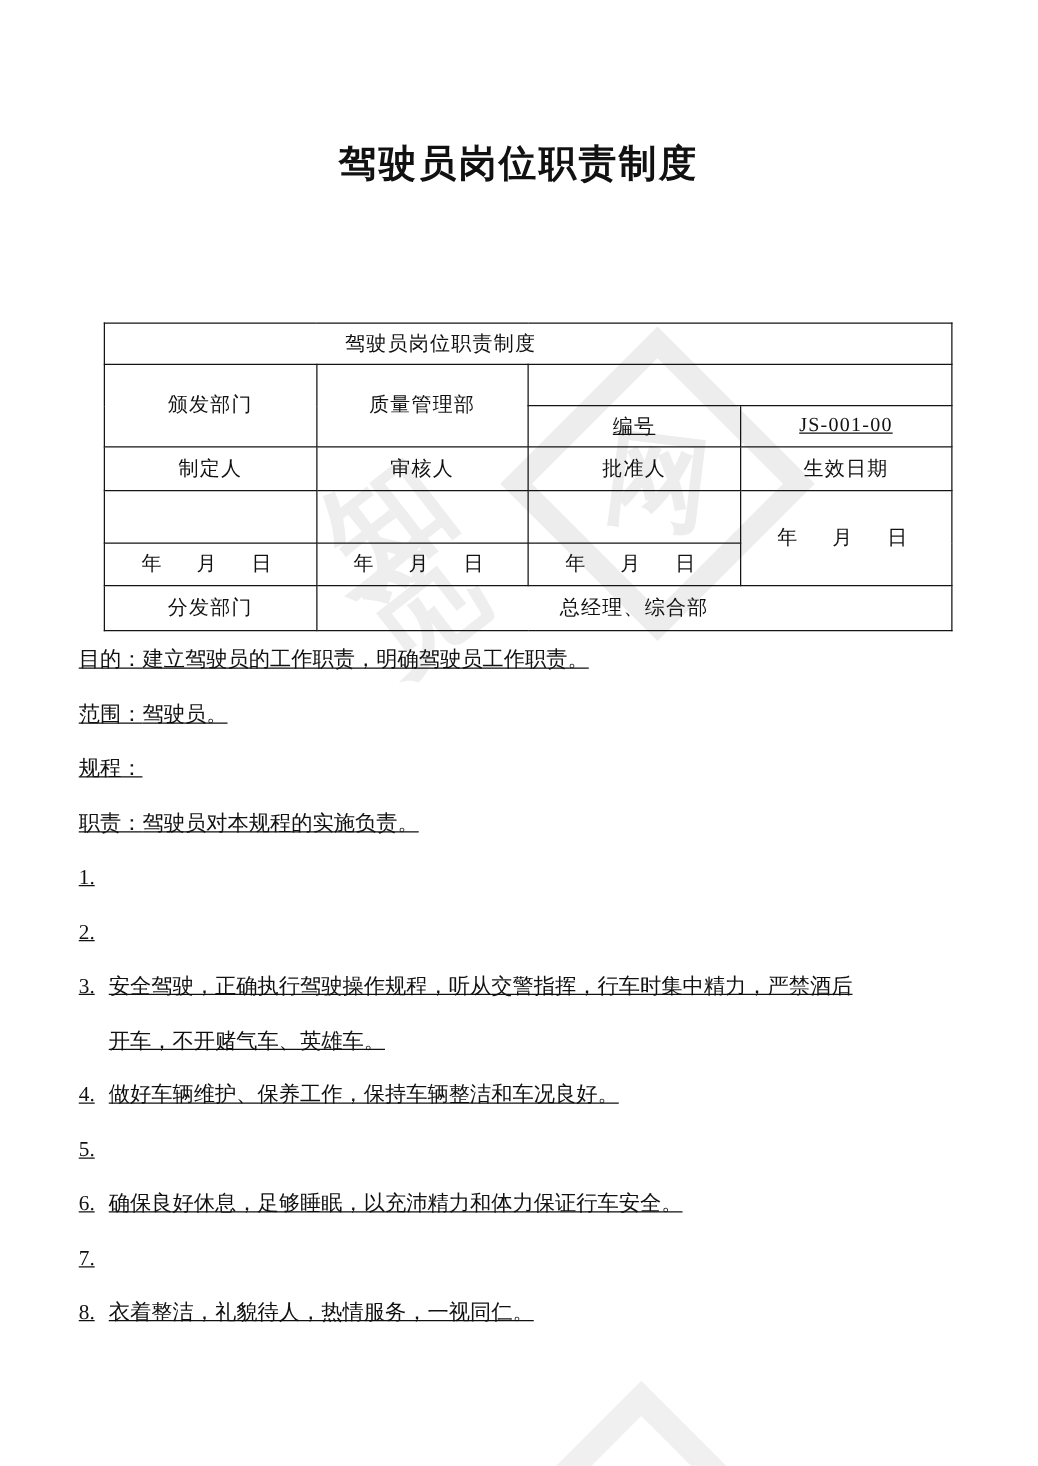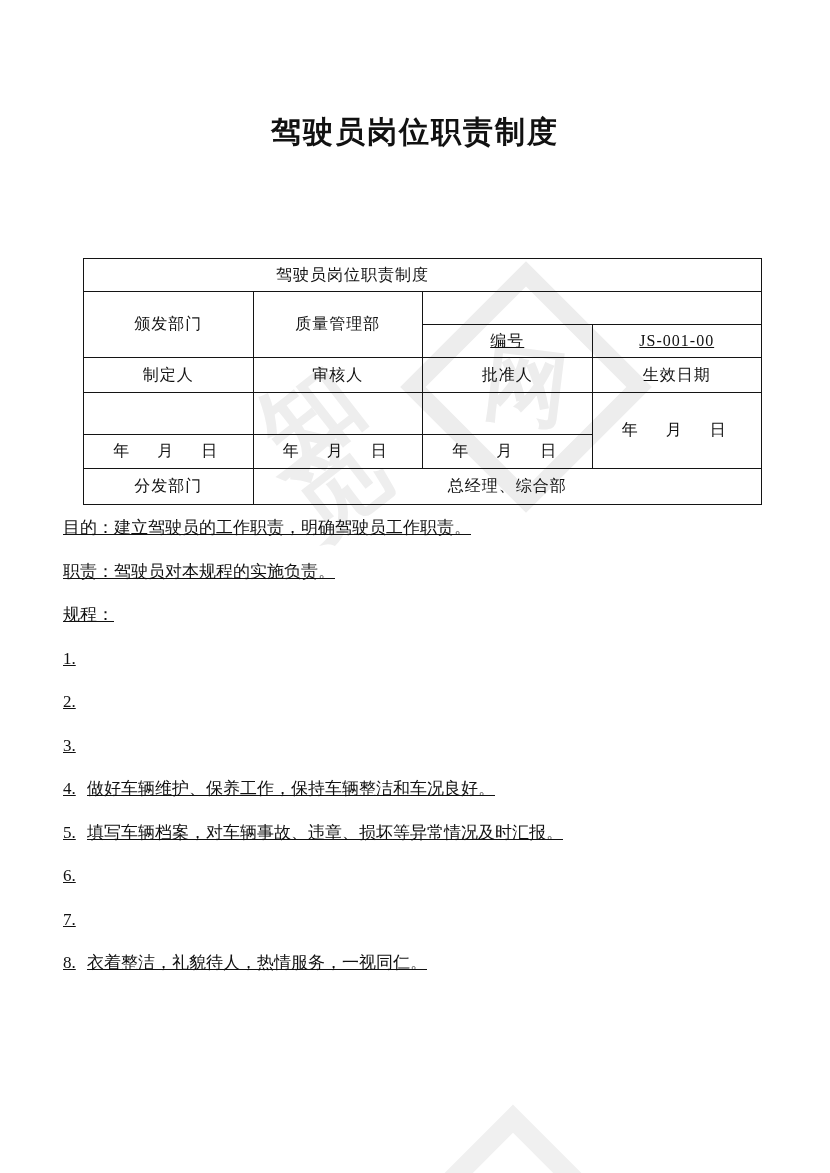--- a/index.html
+++ b/index.html
@@ -147,42 +147,44 @@
       </tr>
       <tr class="r-dist">
         <td>分发部门</td>
         <td colspan="3" class="cell-left">总经理、综合部</td>
       </tr>
     </tbody>
   </table>
 
   <div class="doc-body">
     <p class="sect"><span>目的：</span><span>建立驾驶员的工作职责，明确驾驶员工作职责。</span></p>
+    <p class="sect"><span>范围：</span><span>驾驶员。</span></p>
+    <p class="sect"><span>规程：</span><span></span></p>
     <p class="sect"><span>职责：</span><span>驾驶员对本规程的实施负责。</span></p>
-    <p class="sect"><span>规程：</span><span></span></p>
 
     <div class="rule">
         <span class="num">1.</span>
       </div>
     <div class="rule">
         <span class="num">2.</span>
       </div>
     <div class="rule">
         <span class="num">3.</span>
+        <span class="txt">安全驾驶，正确执行驾驶操作规程，听从交警指挥，行车时集中精力，严禁酒后开车，不开赌气车、英雄车。</span>
       </div>
     <div class="rule">
         <span class="num">4.</span>
         <span class="txt">做好车辆维护、保养工作，保持车辆整洁和车况良好。</span>
       </div>
     <div class="rule">
         <span class="num">5.</span>
-        <span class="txt">填写车辆档案，对车辆事故、违章、损坏等异常情况及时汇报。</span>
       </div>
     <div class="rule">
         <span class="num">6.</span>
+        <span class="txt">确保良好休息，足够睡眠，以充沛精力和体力保证行车安全。</span>
       </div>
     <div class="rule">
         <span class="num">7.</span>
       </div>
     <div class="rule">
         <span class="num">8.</span>
         <span class="txt">衣着整洁，礼貌待人，热情服务，一视同仁。</span>
       </div>
   </div>
 

